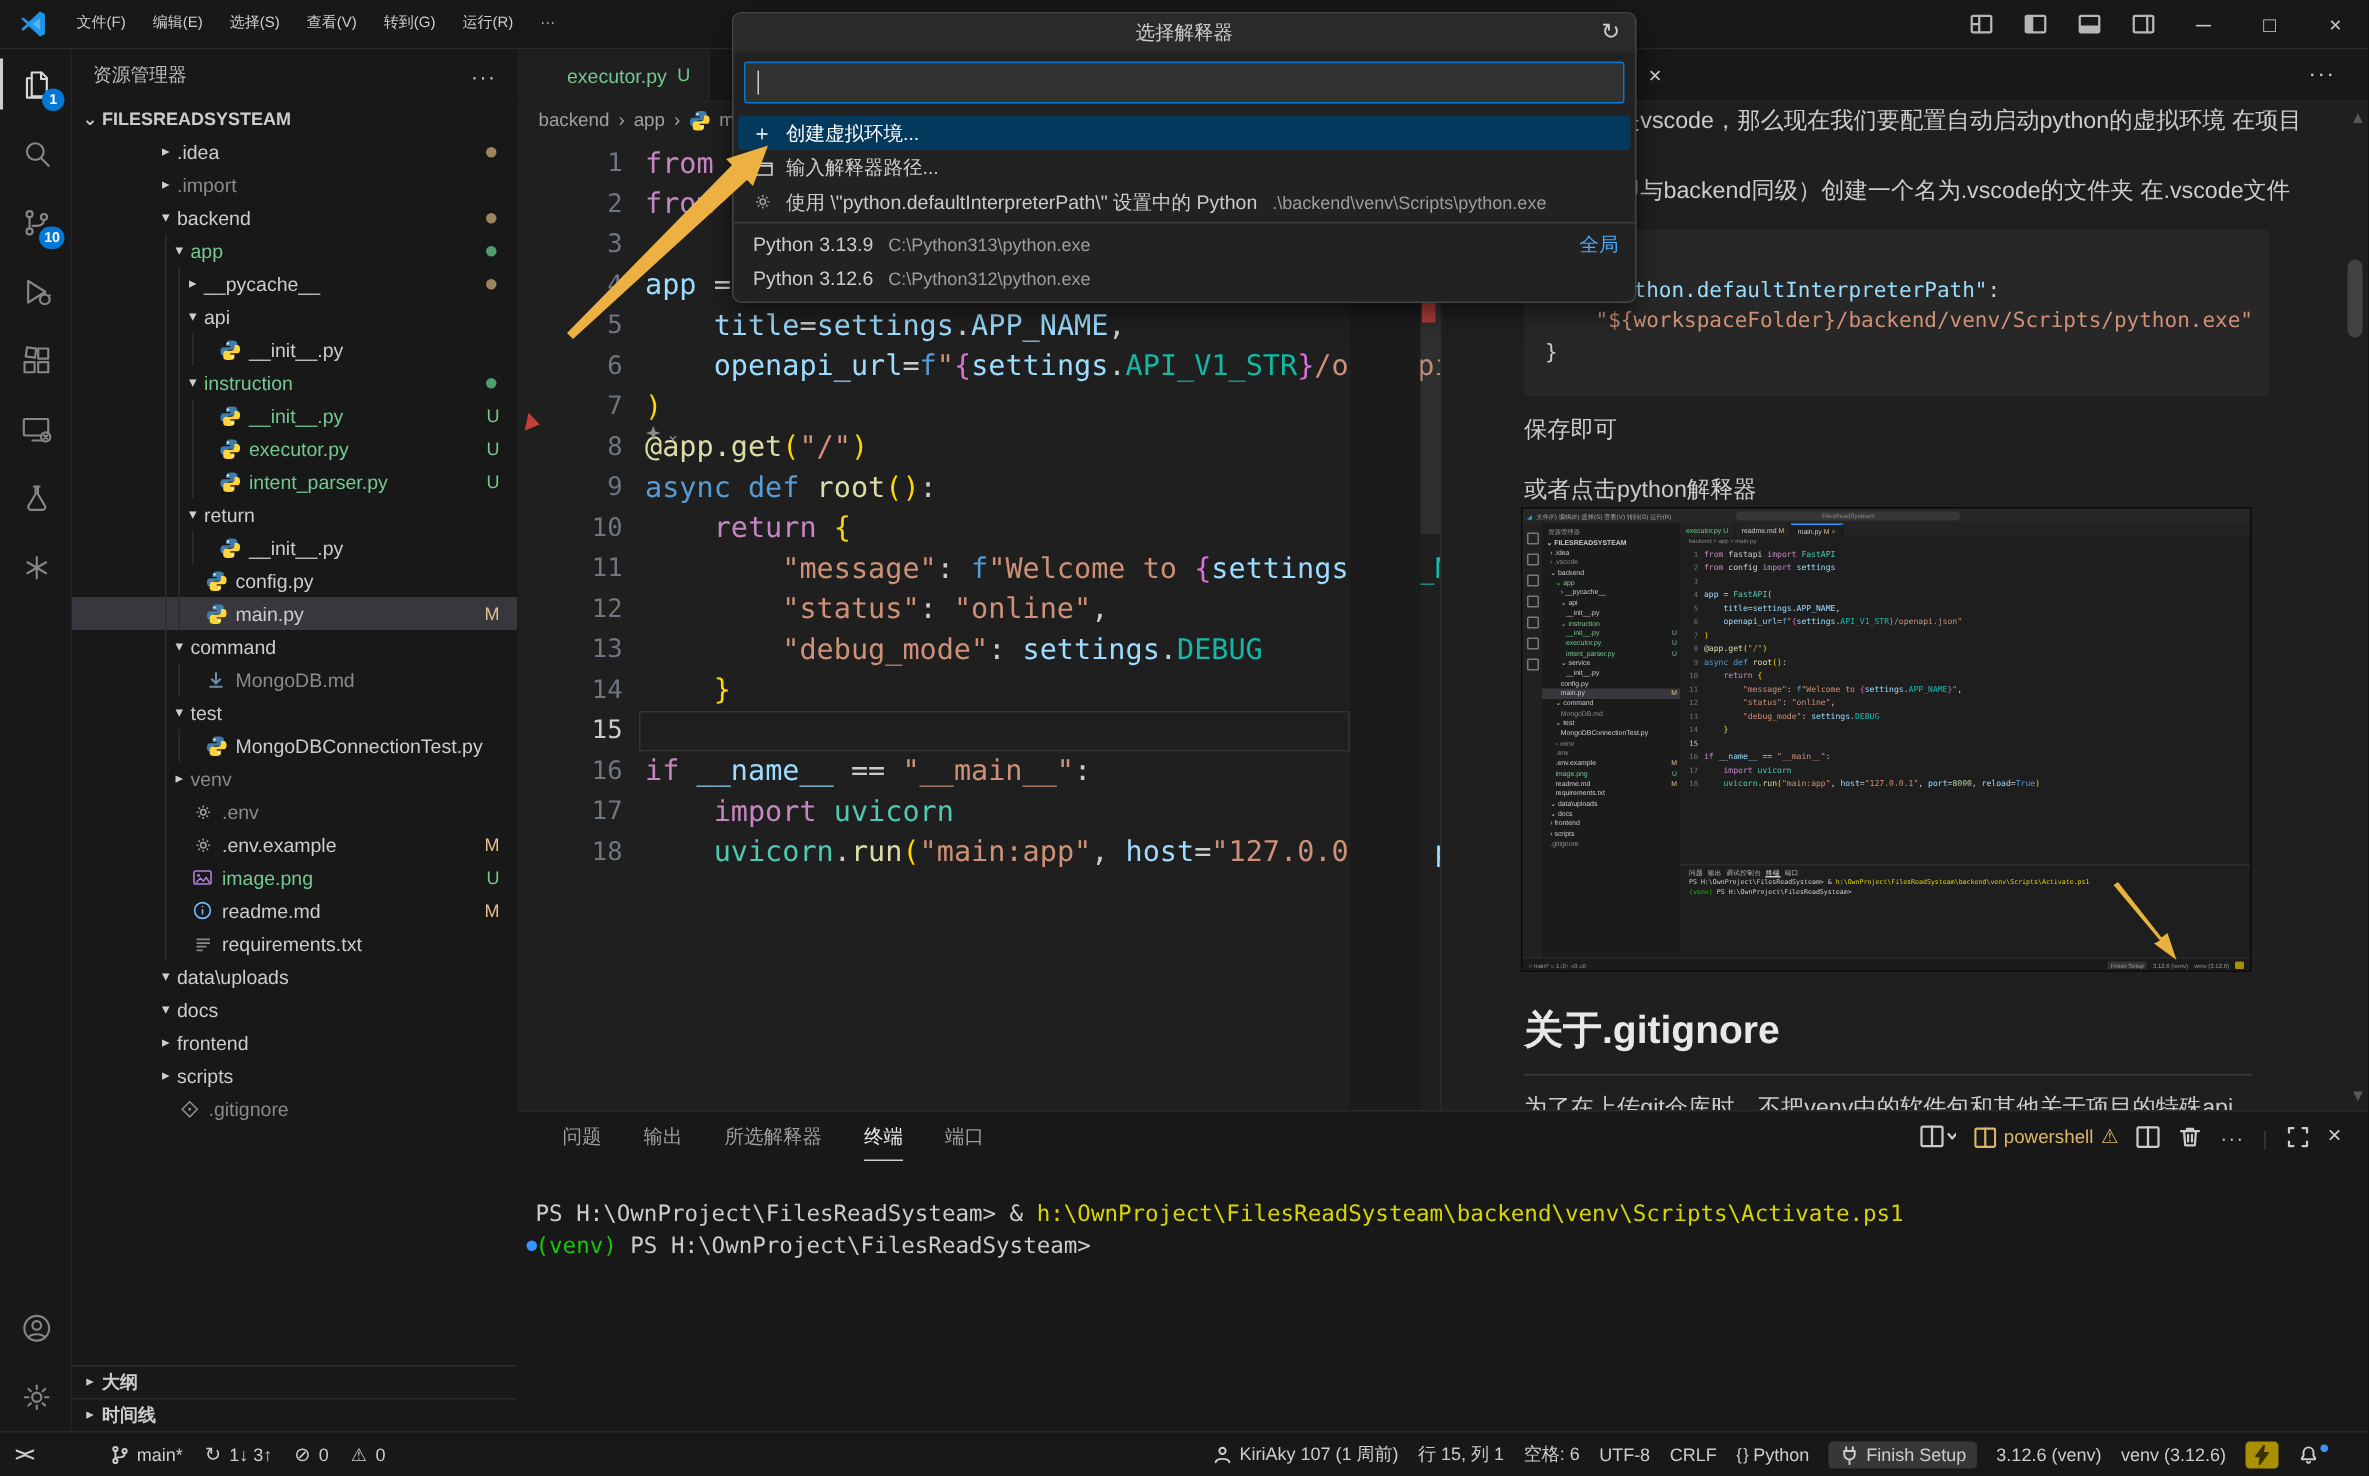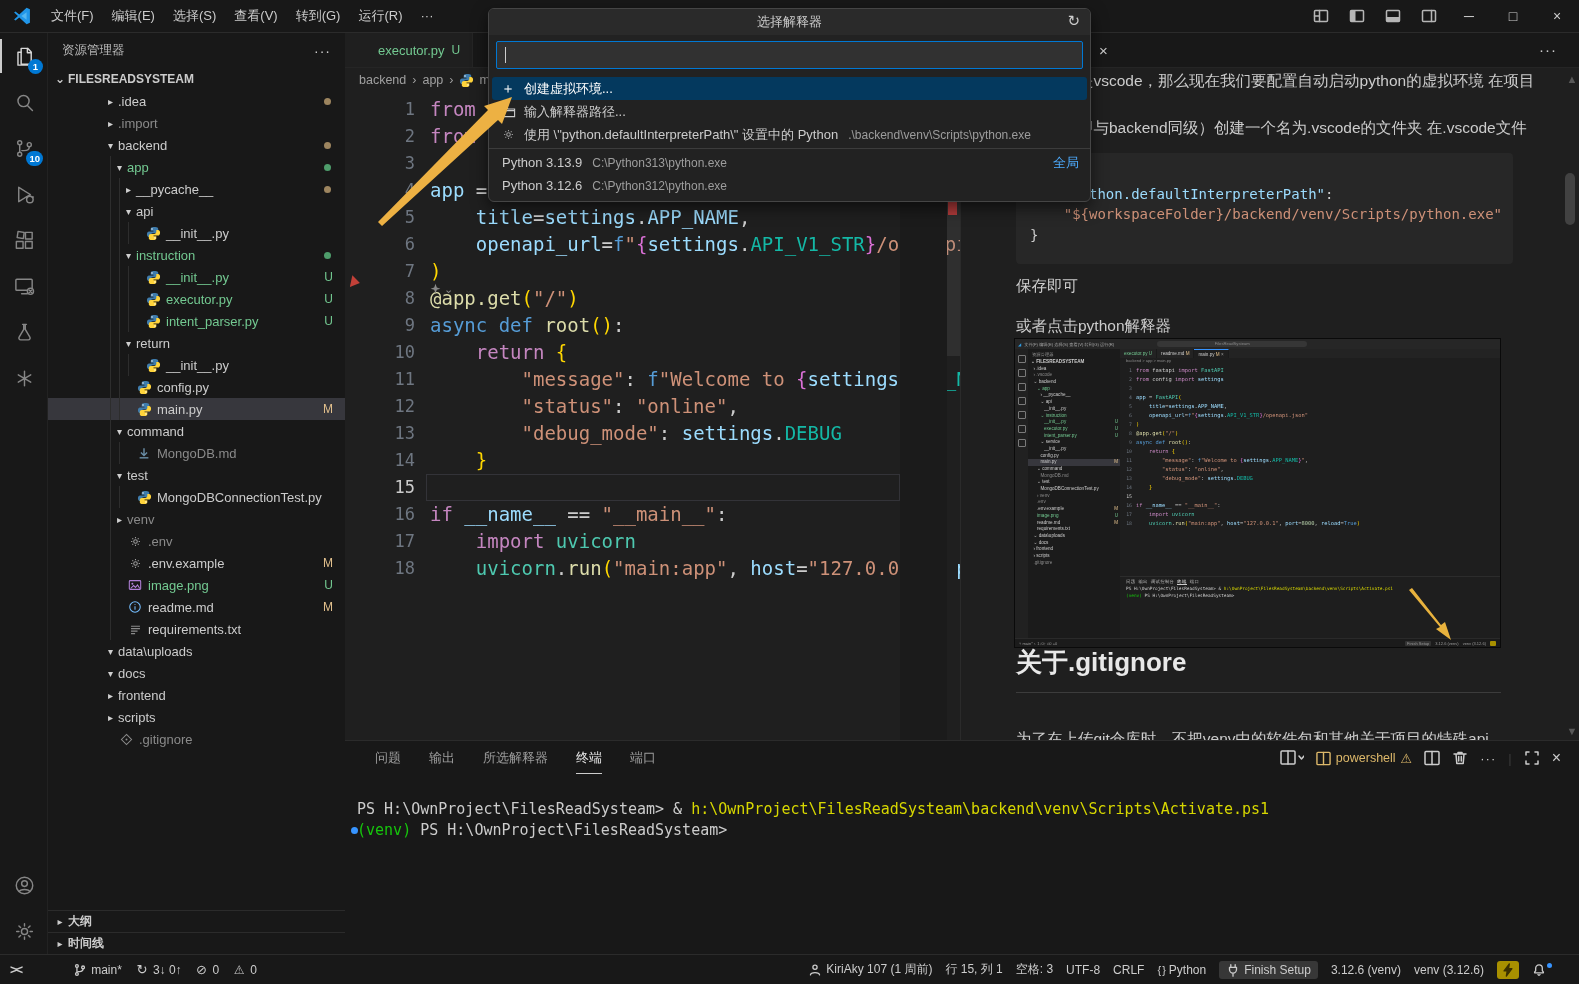--- a/index.html
+++ b/index.html
@@ -7,21 +7,21 @@
     font-family:"Liberation Sans","DejaVu Sans",sans-serif;color:#cccccc;font-size:13px;
     -webkit-font-smoothing:antialiased;}
   .abs{position:absolute;}
   svg{display:block;}
   .ic{display:inline-flex;align-items:center;justify-content:center;color:inherit;}
   .ic svg{width:100%;height:100%;stroke:currentColor;fill:none;stroke-width:1.5;stroke-linecap:round;stroke-linejoin:round;}
 
   
   #titlebar{left:0;top:0;width:1579px;height:33px;background:#181818;display:flex;align-items:center;border-bottom:1px solid #2b2b2b;box-sizing:border-box;}
   #logo{width:20px;height:20px;margin:0 10px 0 12px;}
-  .menu-item{padding:0 9px;height:22px;line-height:22px;border-radius:5px;color:#cccccc;font-size:13px;cursor:default;}
+  .menu-item{padding:0 9px;height:22px;line-height:22px;border-radius:5px;color:#cccccc;font-size:10px;cursor:default;}
   #win-icons{margin-left:auto;display:flex;align-items:center;height:100%;}
   .layout-ic{width:16px;height:16px;margin:0 10px;color:#b6b6b6;}
   .win-btn{width:44px;height:33px;display:flex;align-items:center;justify-content:center;color:#cccccc;font-size:14px;}
 
   
   #activitybar{left:0;top:33px;width:48px;height:921px;background:#181818;border-right:1px solid #222;box-sizing:border-box;}
   .act-item{position:relative;width:48px;height:46px;display:flex;align-items:center;justify-content:center;color:#868686;}
   .act-item.active{color:#d7d7d7;}
   .act-item.active::before{content:"";position:absolute;left:0;top:6px;bottom:6px;width:2px;background:#cccccc;}
   .act-item .ic{width:23px;height:23px;}
@@ -76,21 +76,21 @@
   #red-marker{left:603px;top:152px;width:9px;height:30px;background:#b13b3b;}
 
   
   #rightpanel{left:960px;top:33px;width:619px;height:707px;background:#1f1f1f;overflow:hidden;border-left:1px solid #2b2b2b;box-sizing:border-box;}
   #rp-tabbar{height:35px;background:#181818;border-bottom:1px solid #252525;box-sizing:border-box;}
   #rp-close{left:138px;top:9px;font-size:15px;color:#cccccc;}
   #rp-more{right:22px;top:8px;font-size:15px;color:#cccccc;letter-spacing:1px;}
   .rp-par{color:#cccccc;font-size:15.5px;line-height:23.5px;}
   #rp-codeblock{left:55px;top:120px;width:497px;height:111px;background:#272727;border-radius:4px;padding:10px 0 0 14px;box-sizing:border-box;font-family:"DejaVu Sans Mono","Liberation Mono",monospace;font-size:14px;line-height:20.5px;white-space:pre;}
   .rp-note{left:55px;color:#cccccc;font-size:15.5px;}
-  #rp-h2{left:55px;top:612px;width:485px;color:#e8e8e8;font-size:26px;font-weight:bold;padding-bottom:12px;border-bottom:1px solid #3c3c3c;font-family:"Liberation Sans",sans-serif;}
+  #rp-h2{left:55px;top:636px;width:485px;color:#e8e8e8;font-size:26px;font-weight:bold;padding-bottom:12px;border-bottom:1px solid #3c3c3c;font-family:"Liberation Sans",sans-serif;}
   #rp-par2{left:55px;top:694px;width:500px;}
   .rp-scroll-arrow{left:604px;width:14px;height:14px;color:#585858;font-size:11px;text-align:center;}
   #rp-thumb{left:604px;top:140px;width:10px;height:52px;background:#424242;border-radius:5px;}
 
   
   #mini{left:53px;top:305px;width:487px;height:310px;background:#1d1d1d;border:1px solid #0a0a0a;box-sizing:border-box;overflow:hidden;font-family:"Liberation Sans",sans-serif;}
   #mini-title{height:10px;background:#262626;display:flex;align-items:center;font-size:4.2px;color:#a5a5a5;gap:3px;padding:0 3px;}
   #mini-search{margin-left:40px;width:150px;height:6px;background:#363636;border-radius:3px;font-size:4.2px;color:#888;text-align:center;line-height:6px;}
   #mini-act{position:absolute;left:0;top:10px;bottom:0;width:13px;background:#212121;}
   .mini-act-dot{width:6px;height:6px;margin:6px auto 0;border:1px solid #7a7a7a;border-radius:1px;}
@@ -847,21 +847,21 @@
               <circle cx="4.5" cy="3.5" r="1.6"></circle>
               <circle cx="4.5" cy="12.5" r="1.6"></circle>
               <circle cx="11.5" cy="5" r="1.6"></circle>
               <path d="M4.5 5.1v5.8M11.5 6.6c0 2.2-1.8 3.2-4 3.2H6"></path>
             </svg>
           </span>
           <span>main*</span>
         </span>
         <span class="sb-item">
           <span class="ic" style="font-size: 13px;">↻</span>
-          <span>3↓ 0↑</span>
+          <span>1↓ 3↑</span>
         </span>
         <span class="sb-item">
           <span class="ic" style="font-size: 13px;">⊘</span>
           <span>0</span>
         </span>
         <span class="sb-item">
           <span class="ic" style="font-size: 12px;">⚠</span>
           <span>0</span>
         </span>
       </span>
@@ -872,21 +872,21 @@
               <circle cx="8" cy="4.8" r="2.4"></circle>
               <path d="M2.8 13.5c.6-3.4 9.8-3.4 10.4 0"></path>
             </svg>
           </span>
           <span>KiriAky 107 (1 周前)</span>
         </span>
         <span class="sb-item">
           <span>行 15, 列 1</span>
         </span>
         <span class="sb-item">
-          <span>空格: 3</span>
+          <span>空格: 6</span>
         </span>
         <span class="sb-item">
           <span>UTF-8</span>
         </span>
         <span class="sb-item">
           <span>CRLF</span>
         </span>
         <span class="sb-item">
           <span class="ic" style="width: auto; font-size: 11px; letter-spacing: -1px;">{ }</span>
           <span>Python</span>

